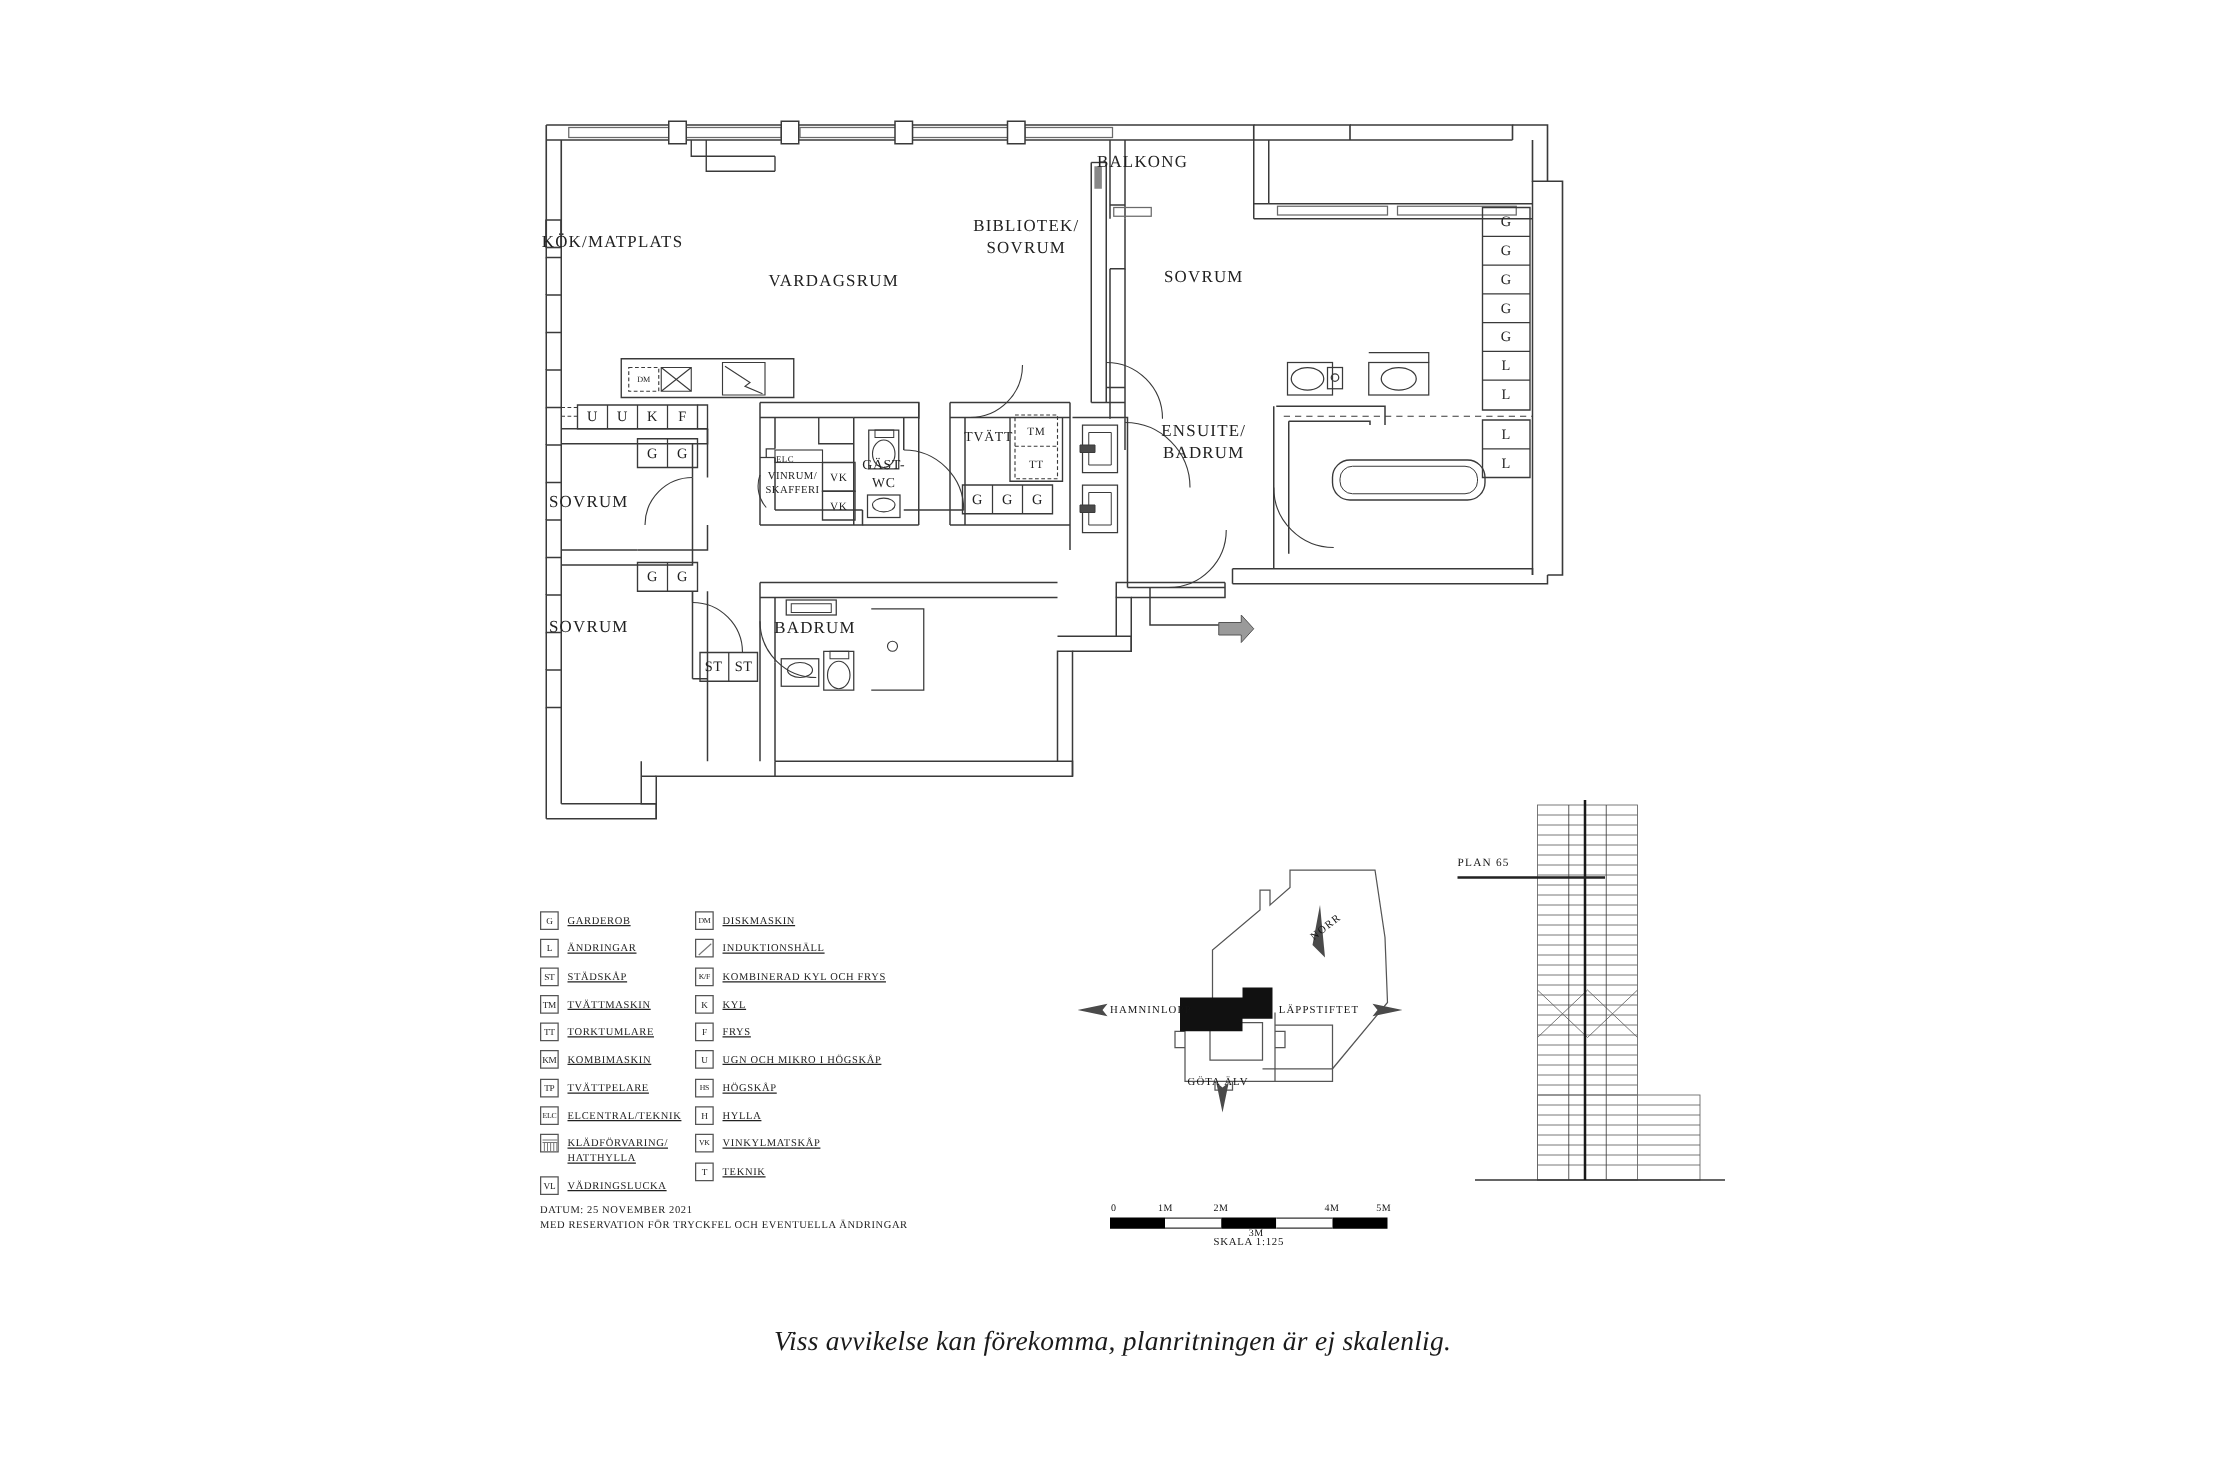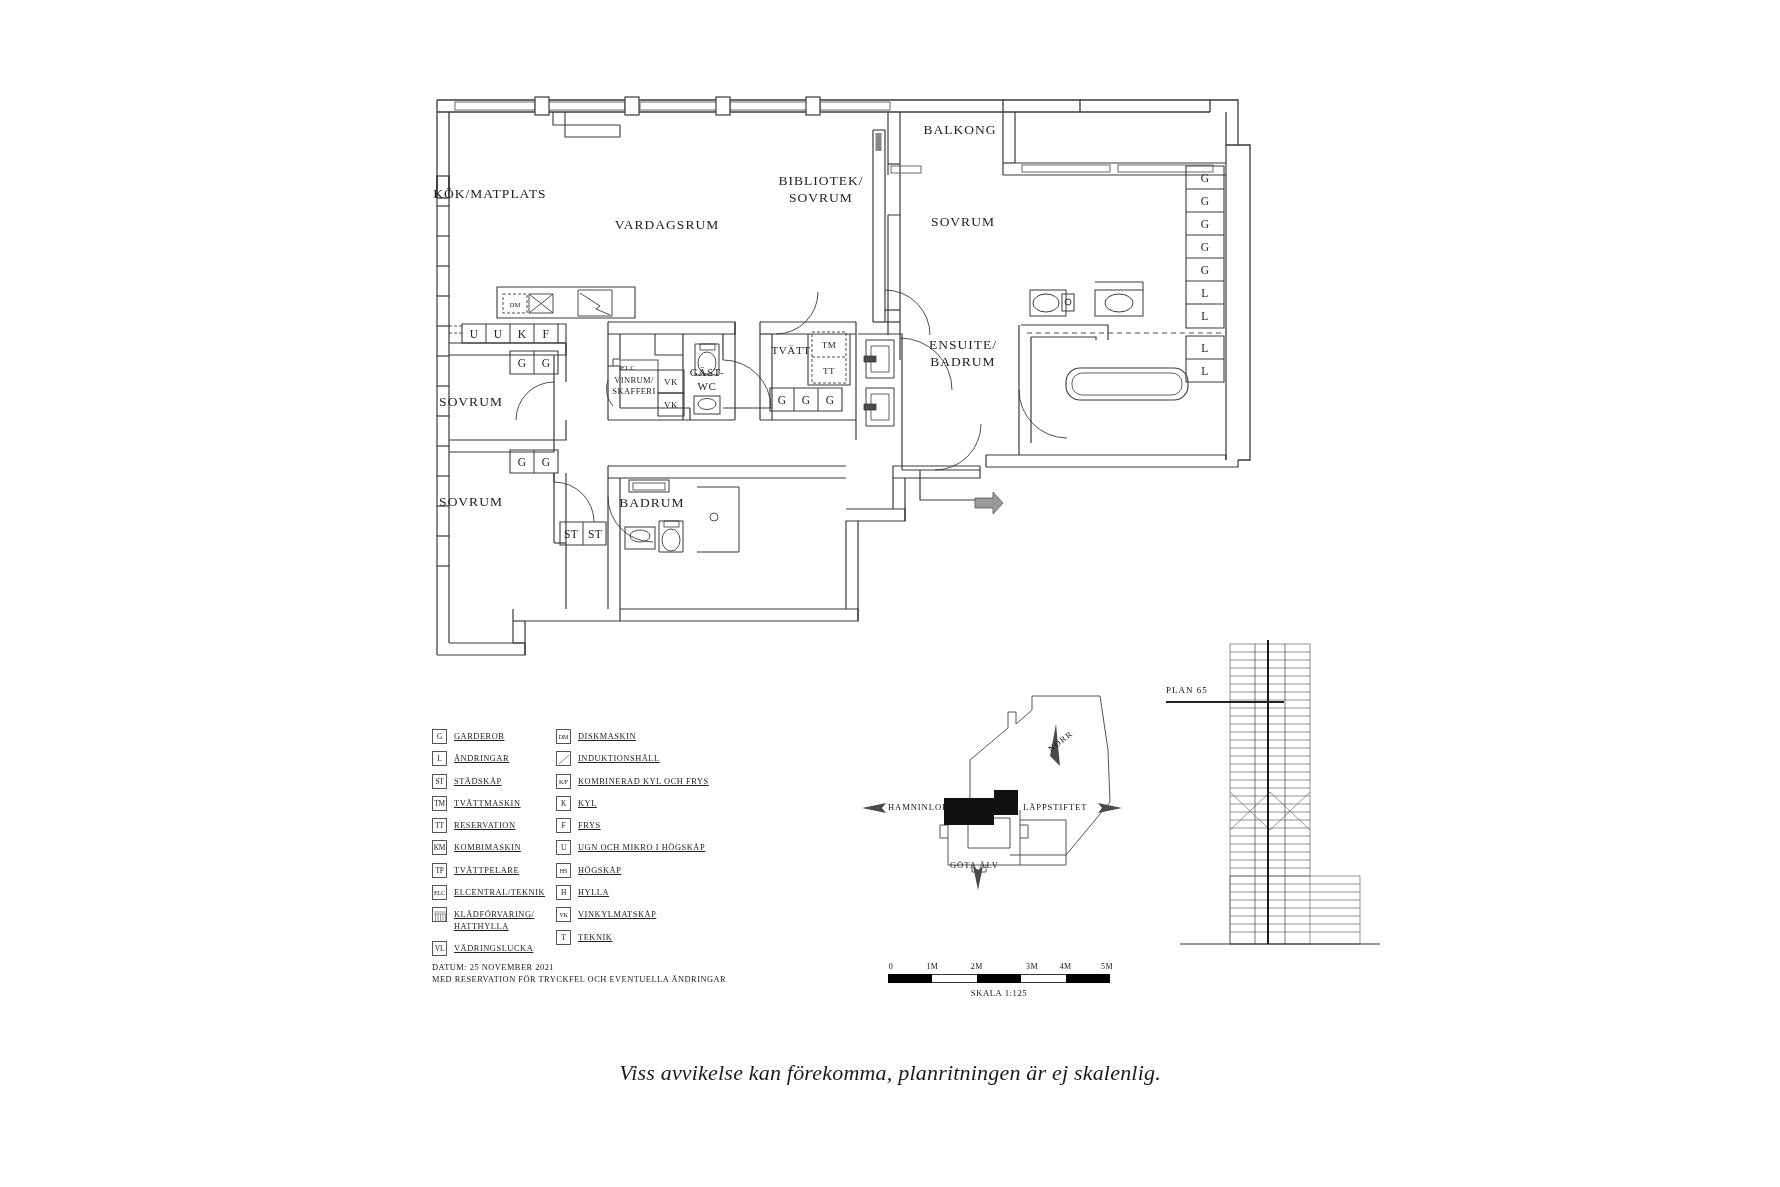--- a/index.html
+++ b/index.html
@@ -488,21 +488,21 @@
       <path d="M 986,455 L 986,467" stroke-width="1.2"></path>
       <path d="M 902,455 L 986,455" stroke="none"></path>
 
     </g>
   </svg>
 
   <div class="room-label" style="left:490px;top:194px;">KÖK/MATPLATS</div>
   <div class="room-label" style="left:667px;top:225px;">VARDAGSRUM</div>
   <div class="room-label" style="left:821px;top:190px;">BIBLIOTEK/
 SOVRUM</div>
-  <div class="room-label" style="left:960px;top:130px;font-family:Liberation Serif, serif;">BALKONG</div>
+  <div class="room-label" style="left:914px;top:130px;font-family:Liberation Serif, serif;">BALKONG</div>
   <div class="room-label" style="left:963px;top:222px;">SOVRUM</div>
   <div class="room-label" style="left:963px;top:354px;">ENSUITE/
 BADRUM</div>
   <div class="room-label small" style="left:791px;top:351px;">TVÄTT</div>
   <div class="room-label small" style="left:707px;top:380px;">GÄST-
 WC</div>
   <div class="room-label tiny" style="left:634px;top:386px;">VINRUM/
 SKAFFERI</div>
   <div class="room-label tiny" style="left:628px;top:368px;font-size:7px;">ELC</div>
   <div class="room-label" style="left:471px;top:402px;">SOVRUM</div>
@@ -556,21 +556,21 @@
       <div class="legend-row">
         <div class="leg-box">ST</div>
         <div class="leg-text">STÄDSKÅP</div>
       </div>
       <div class="legend-row">
         <div class="leg-box">TM</div>
         <div class="leg-text">TVÄTTMASKIN</div>
       </div>
       <div class="legend-row">
         <div class="leg-box">TT</div>
-        <div class="leg-text">RESERVATION</div>
+        <div class="leg-text">TORKTUMLARE</div>
       </div>
       <div class="legend-row">
         <div class="leg-box">KM</div>
         <div class="leg-text">KOMBIMASKIN</div>
       </div>
       <div class="legend-row">
         <div class="leg-box">TP</div>
         <div class="leg-text">TVÄTTPELARE</div>
       </div>
       <div class="legend-row">
@@ -695,21 +695,21 @@
     <div class="dir-label" style="left:28px;top:112px;">HAMNINLOPP</div>
     <div class="dir-label" style="left:163px;top:112px;">LÄPPSTIFTET</div>
     <div class="dir-label" style="left:90px;top:158px;margin-top:12px;">GÖTA ÄLV</div>
   </div>
 
   <div id="scalebar">
     <div class="sb-ticks">
       <div class="sb-tick" style="left:3px;">0</div>
       <div class="sb-tick" style="left:44.4px;">1M</div>
       <div class="sb-tick" style="left:88.8px;">2M</div>
-      <div class="sb-tick" style="left:144px;">3M</div>
+      <div class="sb-tick" style="left:117px;margin-top:20px;">3M</div>
       <div class="sb-tick" style="left:177.6px;">4M</div>
       <div class="sb-tick" style="left:219px;">5M</div>
     </div>
     <div class="sb-bar">
       <div class="sb-seg on"></div>
       <div class="sb-seg off"></div>
       <div class="sb-seg on"></div>
       <div class="sb-seg off"></div>
       <div class="sb-seg on"></div>
     </div>

